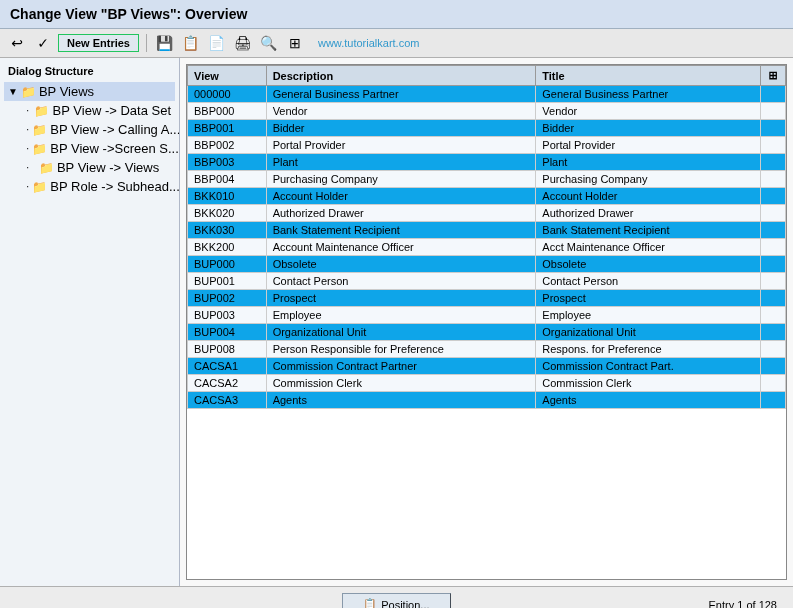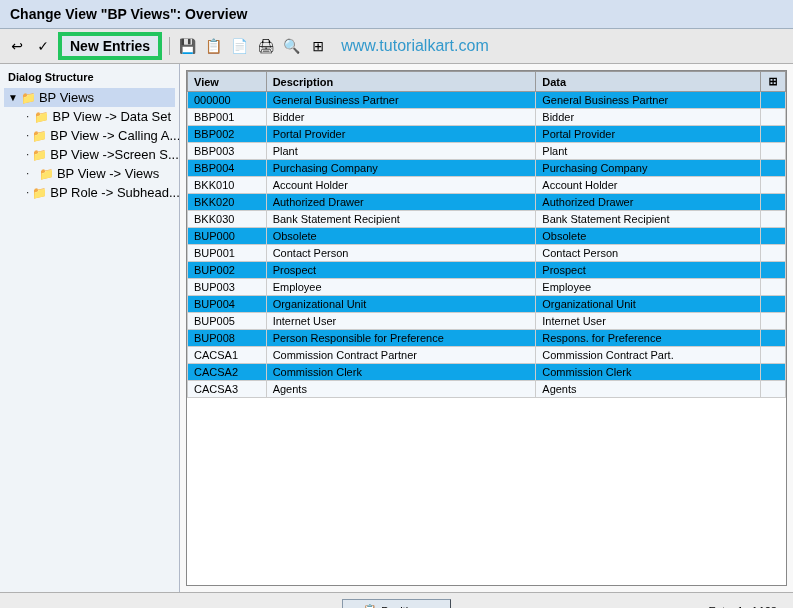--- a/index.html
+++ b/index.html
@@ -35,29 +35,29 @@
       width: 22px;
       height: 22px;
       display: inline-flex;
       align-items: center;
       justify-content: center;
       cursor: pointer;
       font-size: 14px;
     }
     .toolbar-btn {
       background: #e0e8f0;
-      border: 4px solid #22c55e;
+      border: 1px solid #22c55e;
       padding: 2px 8px;
-      font-size: 14px;
+      font-size: 11px;
       cursor: pointer;
       font-weight: bold;
     }
     .toolbar-url {
       color: #3399cc;
-      font-size: 16px;
+      font-size: 11px;
       margin-left: 8px;
     }
     .toolbar-sep {
       width: 1px;
       height: 18px;
       background: #aaa;
       margin: 0 3px;
     }
 
     
@@ -277,33 +277,39 @@
         <table class="data-table">
           <thead>
             <tr>
               <th class="col-view">
                 <span>View</span>
               </th>
               <th class="col-desc">
                 <span>Description</span>
               </th>
               <th class="col-title">
-                <span>Data</span>
+                <span>Title</span>
               </th>
               <th class="col-icon">⊞</th>
             </tr>
           </thead>
           <tbody id="table-body">
           <tr>
                 <td>000000</td>
                 <td>General Business Partner</td>
                 <td>General Business Partner</td>
                 <td></td>
               </tr>
               <tr>
+                <td>BBP000</td>
+                <td>Vendor</td>
+                <td>Vendor</td>
+                <td></td>
+              </tr>
+              <tr>
                 <td>BBP001</td>
                 <td>Bidder</td>
                 <td>Bidder</td>
                 <td></td>
               </tr>
               <tr>
                 <td>BBP002</td>
                 <td>Portal Provider</td>
                 <td>Portal Provider</td>
                 <td></td>
@@ -332,20 +338,26 @@
                 <td>Authorized Drawer</td>
                 <td></td>
               </tr>
               <tr>
                 <td>BKK030</td>
                 <td>Bank Statement Recipient</td>
                 <td>Bank Statement Recipient</td>
                 <td></td>
               </tr>
               <tr>
+                <td>BKK200</td>
+                <td>Account Maintenance Officer</td>
+                <td>Acct Maintenance Officer</td>
+                <td></td>
+              </tr>
+              <tr>
                 <td>BUP000</td>
                 <td>Obsolete</td>
                 <td>Obsolete</td>
                 <td></td>
               </tr>
               <tr>
                 <td>BUP001</td>
                 <td>Contact Person</td>
                 <td>Contact Person</td>
                 <td></td>
@@ -359,26 +371,20 @@
               <tr>
                 <td>BUP003</td>
                 <td>Employee</td>
                 <td>Employee</td>
                 <td></td>
               </tr>
               <tr>
                 <td>BUP004</td>
                 <td>Organizational Unit</td>
                 <td>Organizational Unit</td>
-                <td></td>
-              </tr>
-              <tr>
-                <td>BUP005</td>
-                <td>Internet User</td>
-                <td>Internet User</td>
                 <td></td>
               </tr>
               <tr>
                 <td>BUP008</td>
                 <td>Person Responsible for Preference</td>
                 <td>Respons. for Preference</td>
                 <td></td>
               </tr>
               <tr>
                 <td>CACSA1</td>

